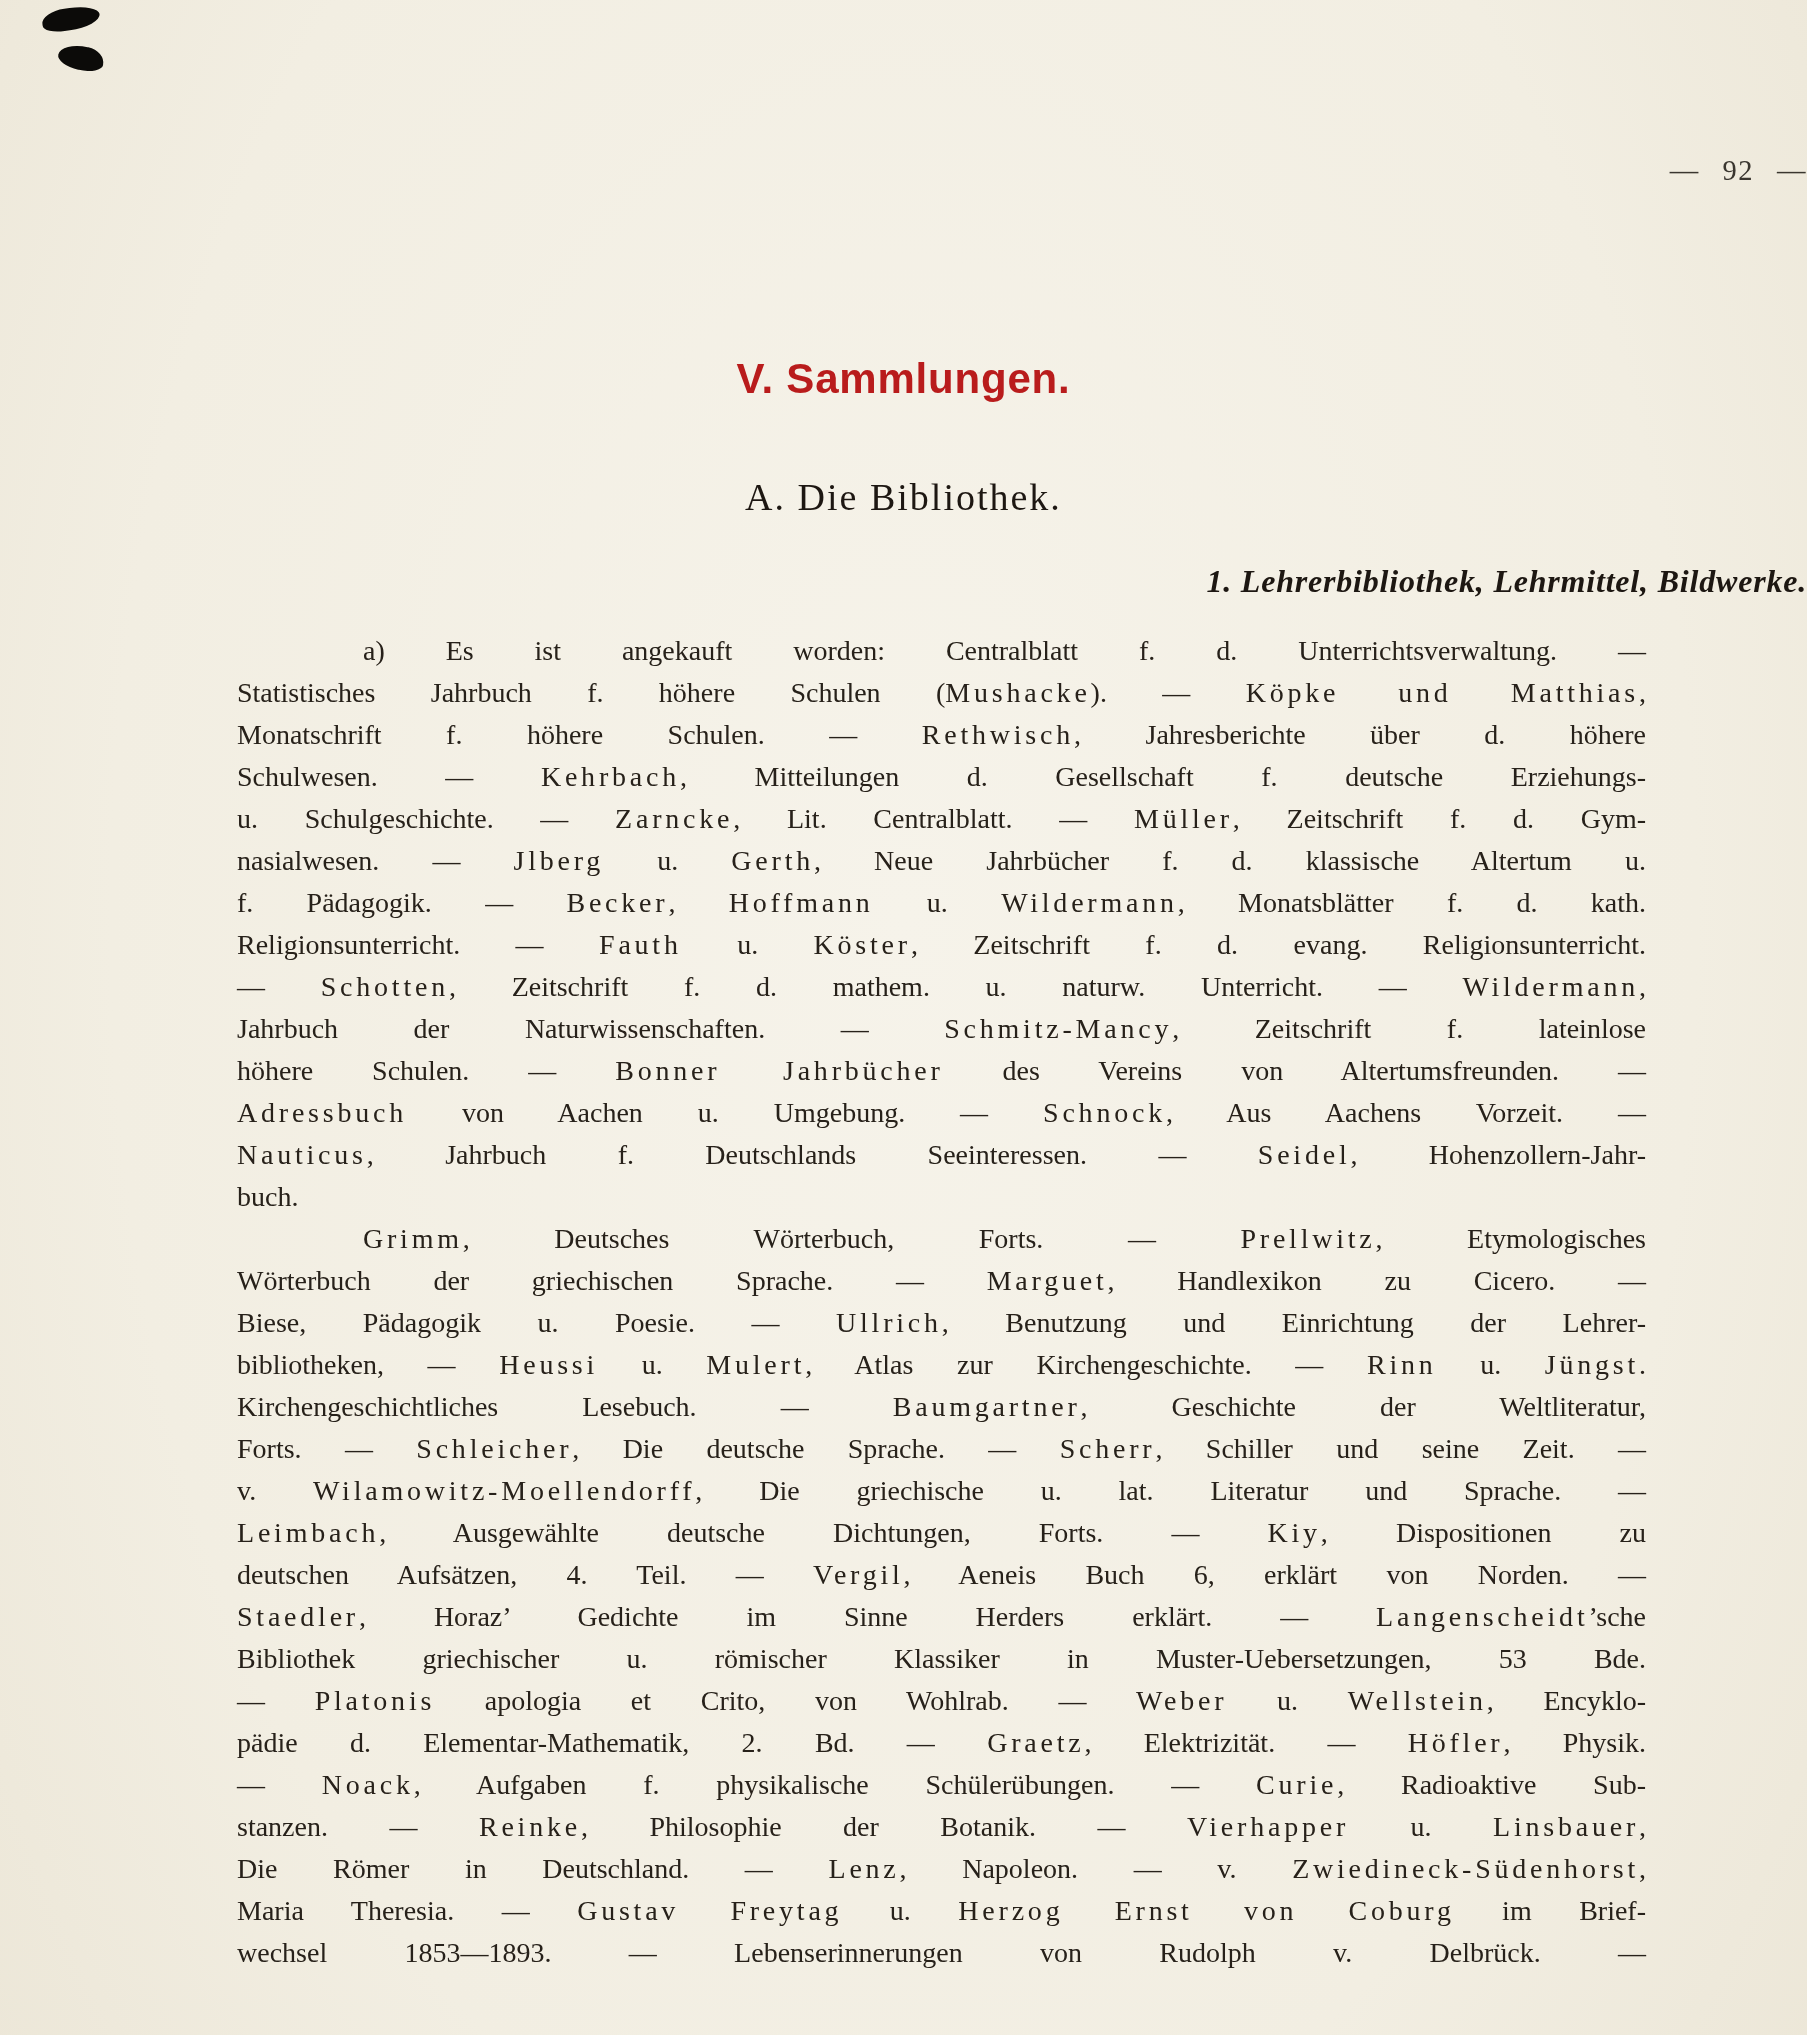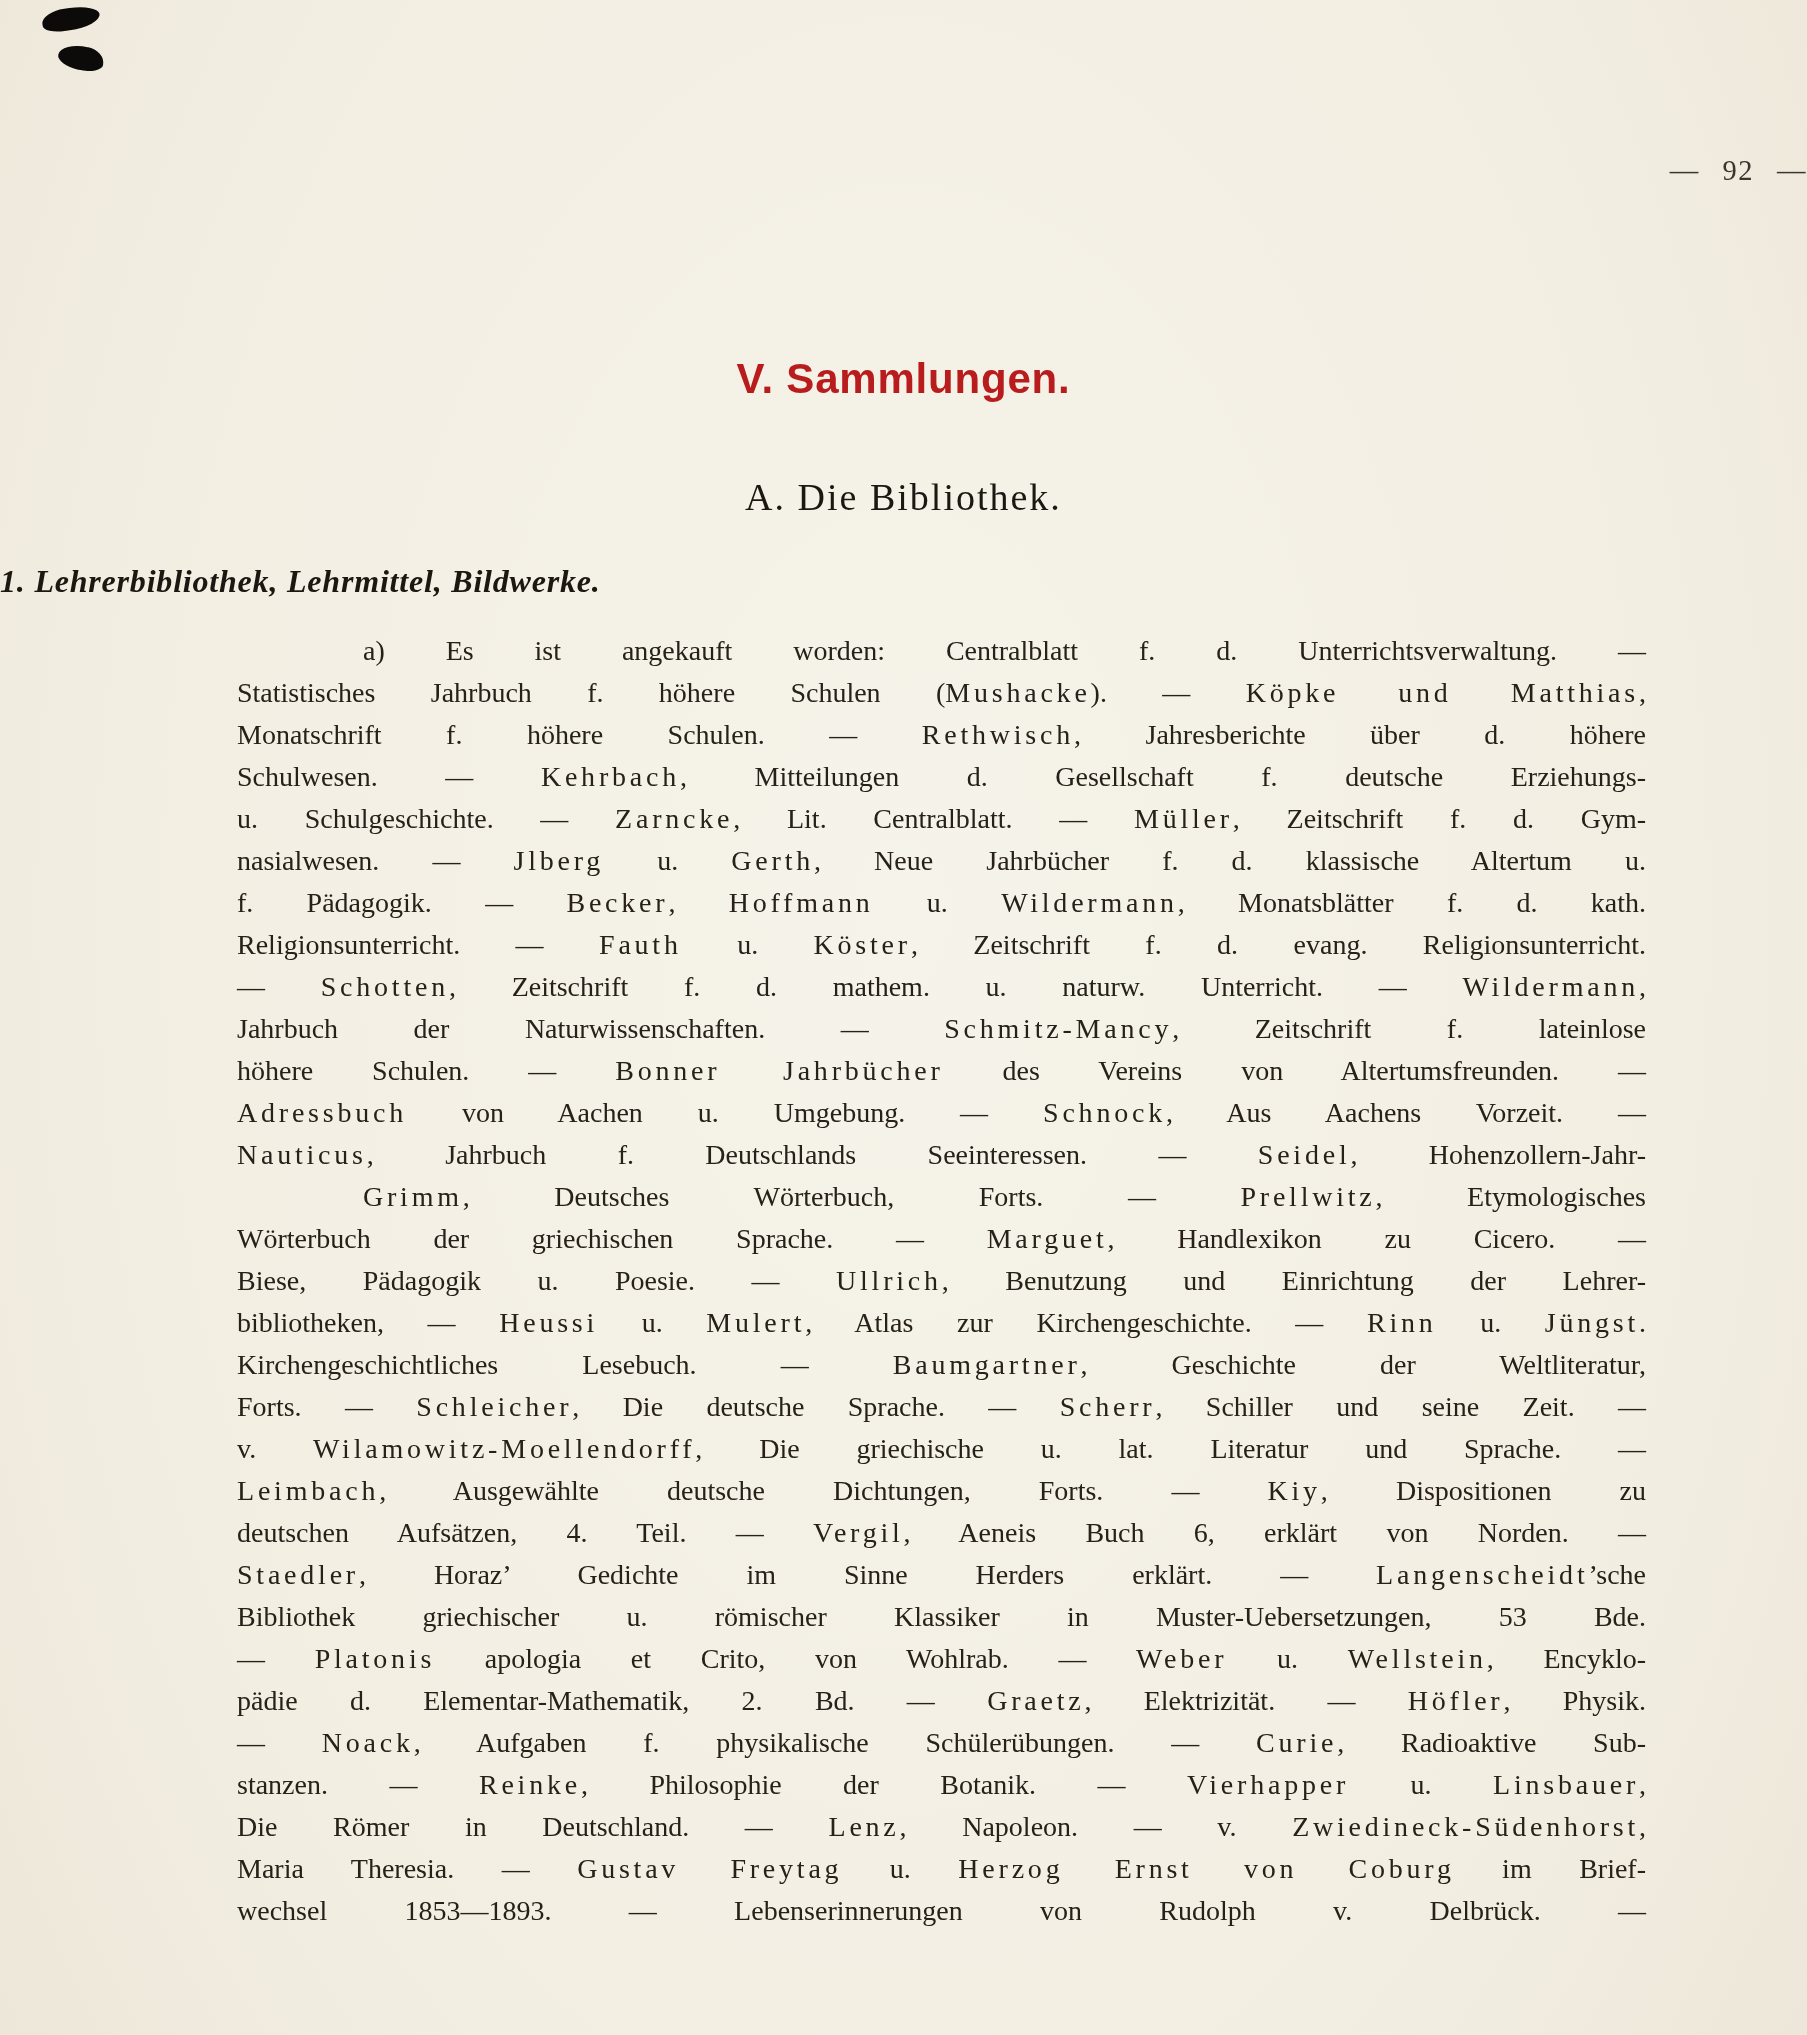--- a/index.html
+++ b/index.html
@@ -23,21 +23,21 @@
     text-align:center;
     font-family:"Liberation Sans", sans-serif;
     font-weight:700; font-size:42px; letter-spacing:0.8px; color:#b91c1c;
   }
   .section {
     position:absolute; top:475px; left:0; width:100%;
     text-align:center; font-size:38px; letter-spacing:2px; color:#1d1712;
   }
   .subsection {
     position:absolute; top:563px; left:0; width:100%;
-    text-align:left; font-size:32px; font-weight:700; font-style:italic;
+    text-align:right; font-size:32px; font-weight:700; font-style:italic;
     letter-spacing:0.8px; color:#1d1712;
   }
 
   .body-text {
     position:absolute; left:237px; top:630px; width:1409px;
     font-size:28px; line-height:42px; color:#27211a;
   }
   .paragraph { margin:0; }
   .line {
     height:42px;
@@ -76,20 +76,21 @@
         <div class="line"><span>Schulwesen. — </span><span class="sperr">Kehrbach</span><span>, Mitteilungen d. Gesellschaft f. deutsche Erziehungs-</span></div>
         <div class="line"><span>u. Schulgeschichte. — </span><span class="sperr">Zarncke</span><span>, Lit. Centralblatt. — </span><span class="sperr">Müller</span><span>, Zeitschrift f. d. Gym-</span></div>
         <div class="line"><span>nasialwesen. — </span><span class="sperr">Jlberg</span><span> u. </span><span class="sperr">Gerth</span><span>, Neue Jahrbücher f. d. klassische Altertum u.</span></div>
         <div class="line"><span>f. Pädagogik. — </span><span class="sperr">Becker</span><span>, </span><span class="sperr">Hoffmann</span><span> u. </span><span class="sperr">Wildermann</span><span>, Monatsblätter f. d. kath.</span></div>
         <div class="line"><span>Religionsunterricht. — </span><span class="sperr">Fauth</span><span> u. </span><span class="sperr">Köster</span><span>, Zeitschrift f. d. evang. Religionsunterricht.</span></div>
         <div class="line"><span>— </span><span class="sperr">Schotten</span><span>, Zeitschrift f. d. mathem. u. naturw. Unterricht. — </span><span class="sperr">Wildermann</span><span>,</span></div>
         <div class="line"><span>Jahrbuch der Naturwissenschaften. — </span><span class="sperr">Schmitz-Mancy</span><span>, Zeitschrift f. lateinlose</span></div>
         <div class="line"><span>höhere Schulen. — </span><span class="sperr">Bonner Jahrbücher</span><span> des Vereins von Altertumsfreunden. —</span></div>
         <div class="line"><span class="sperr">Adressbuch</span><span> von Aachen u. Umgebung. — </span><span class="sperr">Schnock</span><span>, Aus Aachens Vorzeit. —</span></div>
         <div class="line"><span class="sperr">Nauticus</span><span>, Jahrbuch f. Deutschlands Seeinteressen. — </span><span class="sperr">Seidel</span><span>, Hohenzollern-Jahr-</span></div>
+        <div class="line nojust"><span>buch.</span></div>
       </div>
       <div class="paragraph">
         <div class="line first"><span class="sperr">Grimm</span><span>, Deutsches Wörterbuch, Forts. — </span><span class="sperr">Prellwitz</span><span>, Etymologisches</span></div>
         <div class="line"><span>Wörterbuch der griechischen Sprache. — </span><span class="sperr">Marguet</span><span>, Handlexikon zu Cicero. —</span></div>
         <div class="line"><span>Biese, Pädagogik u. Poesie. — </span><span class="sperr">Ullrich</span><span>, Benutzung und Einrichtung der Lehrer-</span></div>
         <div class="line"><span>bibliotheken, — </span><span class="sperr">Heussi</span><span> u. </span><span class="sperr">Mulert</span><span>, Atlas zur Kirchengeschichte. — </span><span class="sperr">Rinn</span><span> u. </span><span class="sperr">Jüngst</span><span>.</span></div>
         <div class="line"><span>Kirchengeschichtliches Lesebuch. — </span><span class="sperr">Baumgartner</span><span>, Geschichte der Weltliteratur,</span></div>
         <div class="line"><span>Forts. — </span><span class="sperr">Schleicher</span><span>, Die deutsche Sprache. — </span><span class="sperr">Scherr</span><span>, Schiller und seine Zeit. —</span></div>
         <div class="line"><span>v. </span><span class="sperr">Wilamowitz-Moellendorff</span><span>, Die griechische u. lat. Literatur und Sprache. —</span></div>
         <div class="line"><span class="sperr">Leimbach</span><span>, Ausgewählte deutsche Dichtungen, Forts. — </span><span class="sperr">Kiy</span><span>, Dispositionen zu</span></div>

